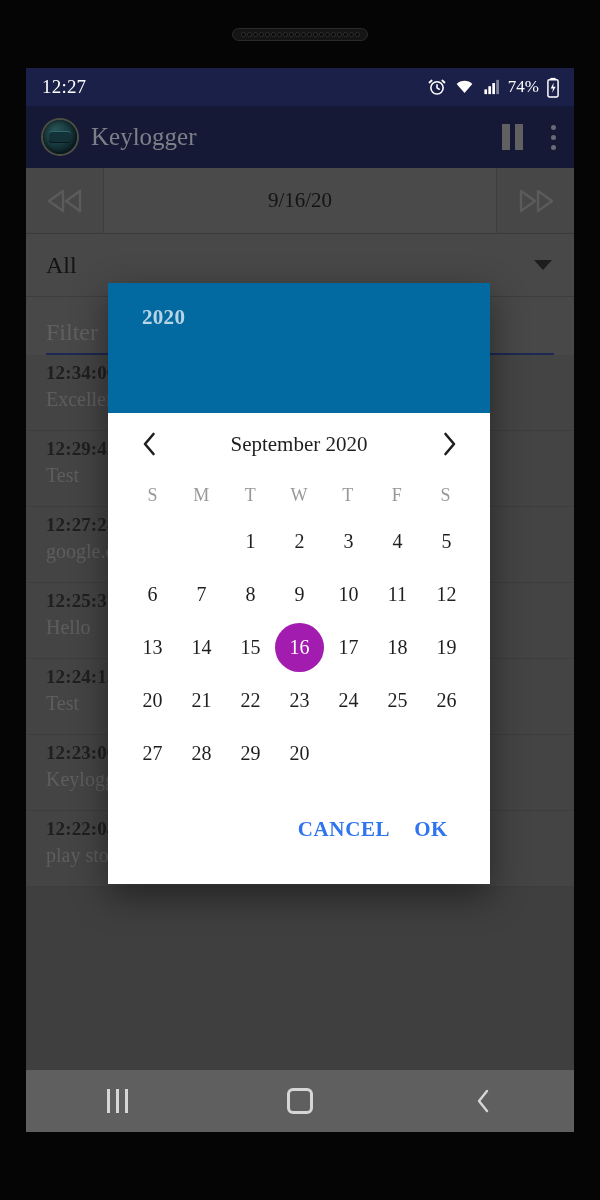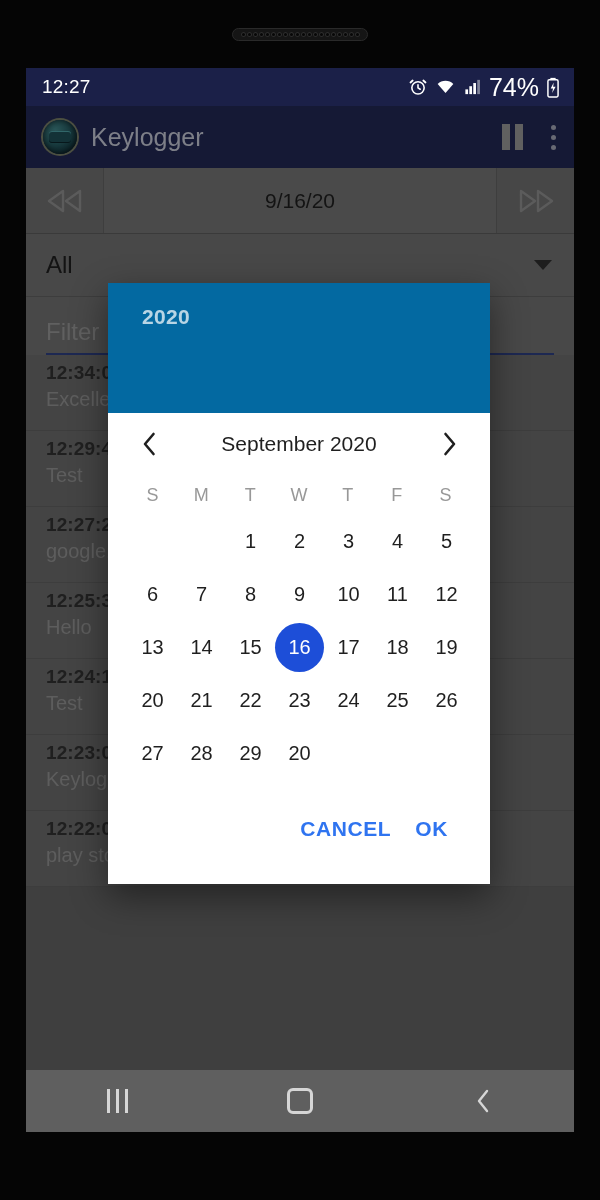--- a/index.html
+++ b/index.html
@@ -44,39 +44,40 @@
 
   
   #screen {
     position: absolute;
     left: 26px;
     top: 68px;
     width: 548px;
     height: 1064px;
     background: #5e5e5e;
     overflow: hidden;
+    font-family: Liberation Serif, serif;
   }
 
   
   .statusbar {
     height: 38px;
     background: #1b2048;
     display: flex;
     align-items: center;
     padding: 0 14px 0 16px;
     color: #ffffff;
   }
   .sb-clock { font-size: 19px; letter-spacing: .2px; }
   .sb-right {
     margin-left: auto;
     display: flex;
     align-items: center;
     gap: 7px;
   }
-  .sb-batt-txt { font-size: 25px; }
+  .sb-batt-txt { font-size: 17px; }
 
   svg.ic { display: block; }
 
   
   .appbar {
     height: 62px;
     background: #20254f;
     display: flex;
     align-items: center;
     padding: 0 18px 0 17px;
@@ -302,21 +303,21 @@
     font-size: 20px;
     color: #1f1f1f;
   }
   .day.empty { color: transparent; }
   .day.selected { color: #ffffff; }
   .day .pill {
     width: 49px; height: 49px;
     display: flex; align-items: center; justify-content: center;
     border-radius: 50%;
   }
-  .day.selected .pill { background: #1d4ed8; }
+  .day.selected .pill { background: #a21caf; }
 
   .dlg-actions {
     height: 100px;
     display: flex;
     align-items: center;
     justify-content: flex-end;
     gap: 24px;
     padding: 0 42px 10px 0;
   }
   .txt-btn {

